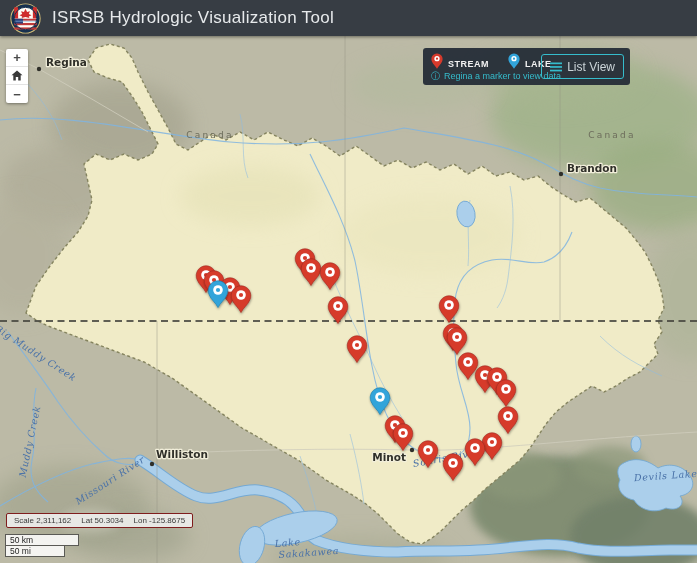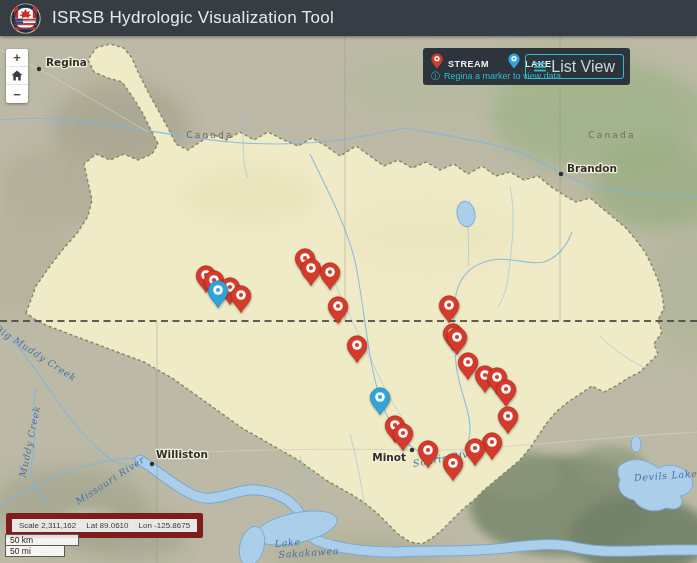--- a/index.html
+++ b/index.html
@@ -42,29 +42,29 @@
   .zbtn:last-child{border-bottom:none;}
   .zbtn svg{display:block;}
 
   
   .legend{position:absolute;left:423px;top:12px;width:207px;height:37px;z-index:30;
           background:rgba(38,47,56,.96);border-radius:3px;padding:6px 6px 0 8px;color:#fff;}
   .lrow1{display:flex;align-items:flex-end;gap:5px;height:15px;}
   .llabel{font-size:9px;font-weight:700;letter-spacing:.5px;color:#f2f2f2;}
   .listbtn{position:absolute;right:6px;top:6px;height:25px;display:flex;align-items:center;gap:5px;
            padding:0 8px;border:1px solid var(--accent,#35bccc);border-radius:3px;cursor:pointer;
-           color:#ccd5d9;font-size:16px;}
+           color:#ccd5d9;font-size:12px;}
   .listbtn svg{color:var(--accent,#35bccc);}
   .lrow2{display:flex;align-items:center;gap:4px;margin-top:2px;
          color:var(--accent,#35bccc);font-size:9px;}
   .infoglyph{font-size:9px;line-height:9px;}
 
   
   .scaleinfo{position:absolute;left:6px;top:477px;z-index:30;display:flex;gap:10px;
-             background:rgba(236,236,233,.93);border:6px solid #7f1d1d;border-radius:2px;
+             background:rgba(236,236,233,.93);border:1px solid #7f1d1d;border-radius:2px;
              padding:2px 7px;font-size:8px;color:#3b3b3b;white-space:nowrap;}
   .scalebars{position:absolute;left:5px;top:498px;z-index:30;font-size:8.5px;color:#1e1e1e;}
   .bar{background:rgba(255,255,255,.85);border:1px solid #5a5a55;height:12px;line-height:10px;
        padding:0 0 0 4px;}
   .bar.mi{margin-top:-1px;}
 </style>
 </head>
 <body>
 
 <div class="app">
@@ -354,21 +354,21 @@
         <span>List View</span>
       </div>
       <div class="lrow2">
         <span class="infoglyph">ⓘ</span>
         <span>Regina a marker to view data</span>
       </div>
     </div>
 
     <div class="scaleinfo">
       <span>Scale 2,311,162</span>
-      <span>Lat 89.0610</span>
+      <span>Lat 50.3034</span>
       <span>Lon -125.8675</span>
     </div>
 
     <div class="scalebars">
       <div class="bar km" style="width:74px">50 km</div>
       <div class="bar mi" style="width:60px">50 mi</div>
     </div>
   </div>
 </div>
 

